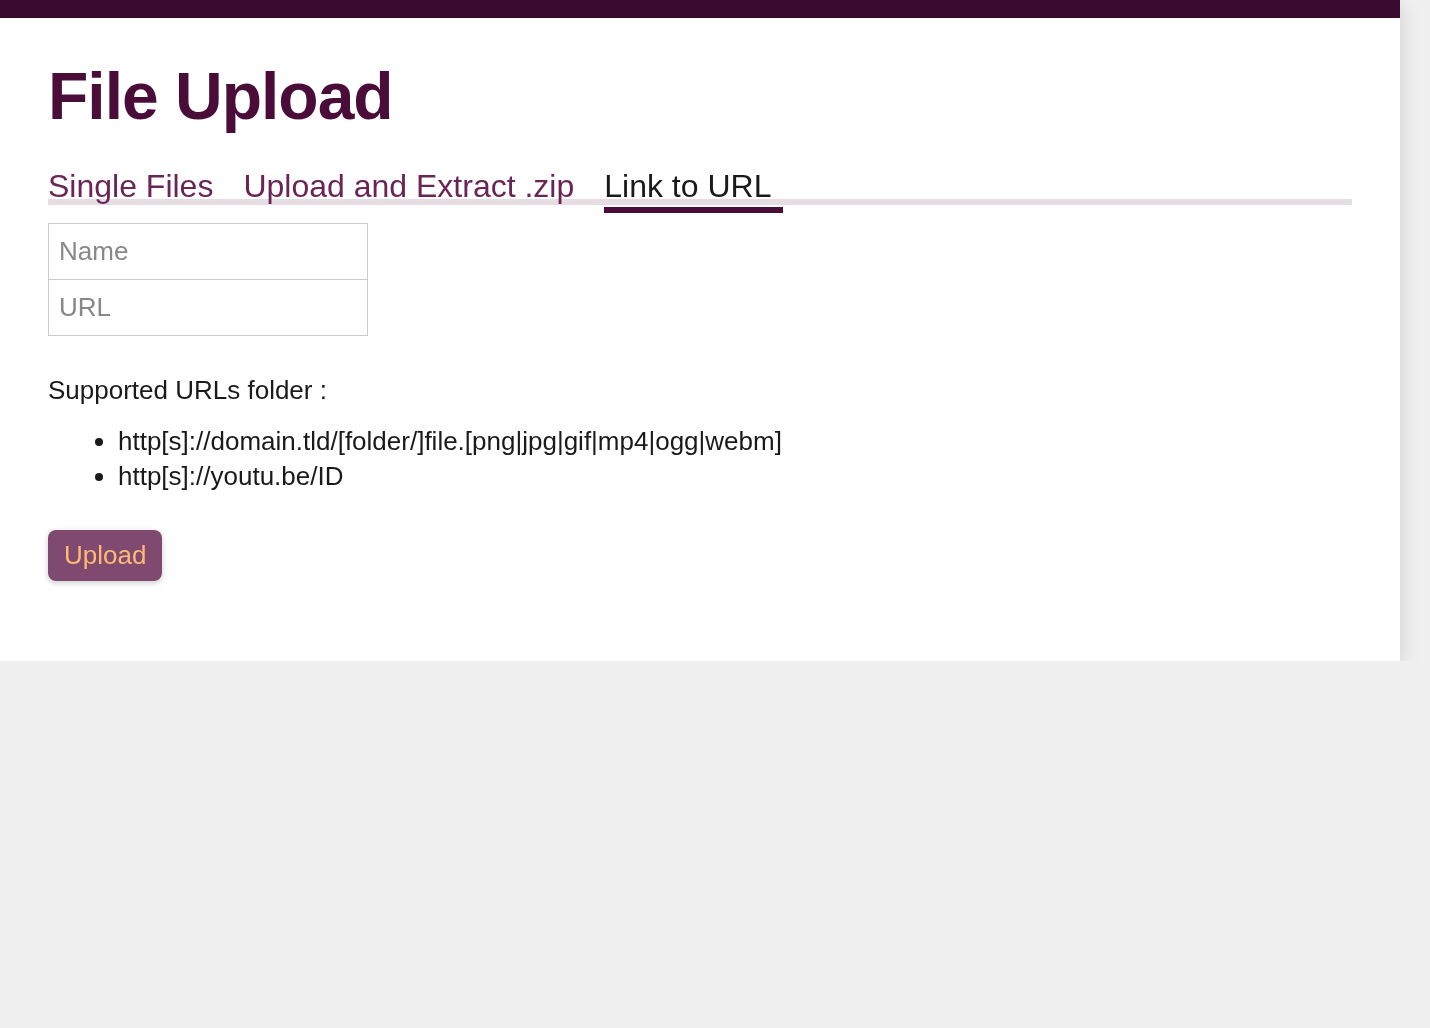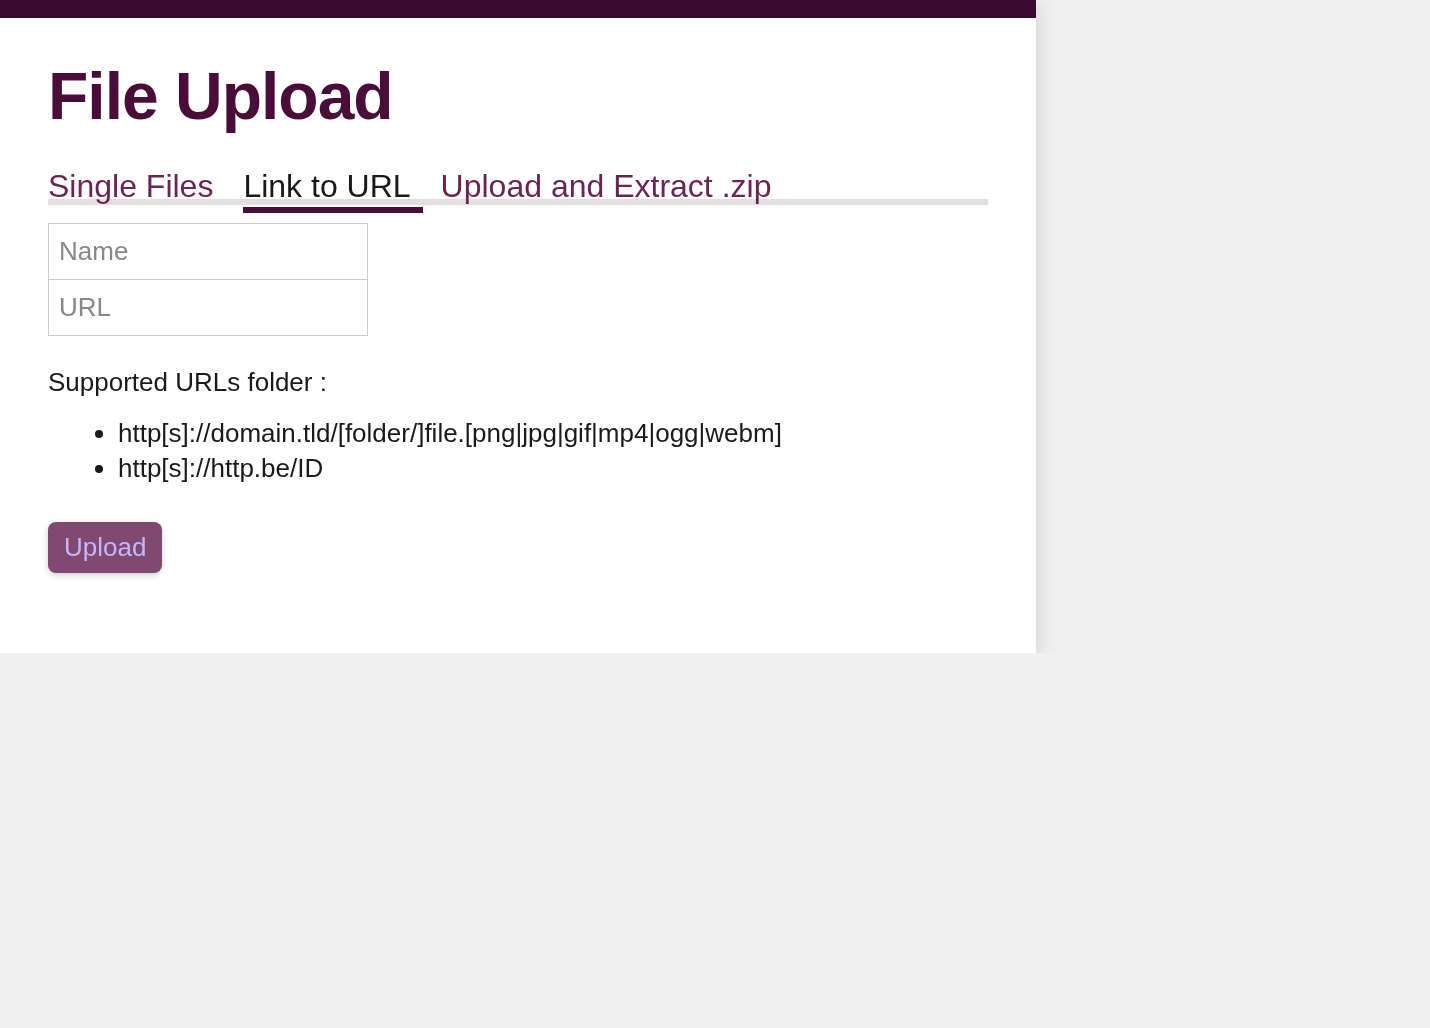--- a/index.html
+++ b/index.html
@@ -8,21 +8,21 @@
       padding: 0;
     }
     
     body {
       font-family: -apple-system, BlinkMacSystemFont, "Segoe UI", Helvetica, Arial, sans-serif;
       background: #f0f0f0;
       padding: 0;
     }
     
     .window {
-      width: 1036px;
+      width: 1400px;
       background: #fff;
       box-shadow: 0 4px 20px rgba(0,0,0,0.15);
       margin: 0;
     }
     
     .top-bar {
       height: 18px;
       background: #3a0b2e;
       width: 100%;
     }
@@ -58,21 +58,21 @@
     
     .tab.active {
       color: #1a1a1a;
       border-bottom: 6px solid #4a0d3a;
       padding-bottom: 2px;
     }
     
     .form-fields {
       width: 320px;
       border: 1px solid #ccc;
-      margin-bottom: 31px;
+      margin-bottom: 39px;
     }
     
     .form-fields input {
       width: 100%;
       border: none;
       border-bottom: 1px solid #ccc;
       padding: 12px 10px;
       font-size: 26px;
       color: #333;
       outline: none;
@@ -99,21 +99,21 @@
     }
     
     .supported-list li {
       font-size: 26px;
       color: #1a1a1a;
       line-height: 1.35;
     }
     
     .upload-button {
       background: #7f4970;
-      color: #c4b5fd;
+      color: #fdba74;
       border: none;
       border-radius: 8px;
       padding: 10px 16px;
       font-size: 26px;
       cursor: pointer;
       box-shadow: 0 2px 6px rgba(0,0,0,0.2);
       font-family: inherit;
     }
   </style>
 </head>
@@ -121,32 +121,32 @@
 
 <div class="window">
   <div class="top-bar"></div>
 
   <div class="content">
     
     <h1 class="page-title">File Upload</h1>
     
     <div class="tabs">
       <div class="tab">Single Files</div>
+      <div class="tab">Upload and Extract .zip</div>
       <div class="tab active">Link to URL</div>
-      <div class="tab">Upload and Extract .zip</div>
     </div>
     
     <div class="form-fields">
       <input type="text" placeholder="Name" style="">
       <input type="text" placeholder="URL" style="">
     </div>
     
     <div class="supported-label">Supported URLs folder :</div>
     
     <ul class="supported-list">
       <li>http[s]://domain.tld/[folder/]file.[png|jpg|gif|mp4|ogg|webm]</li>
-      <li>http[s]://http.be/ID</li>
+      <li>http[s]://youtu.be/ID</li>
     </ul>
     
     <button class="upload-button">Upload</button>
     
   </div>
 </div>
 
 </body></html>

